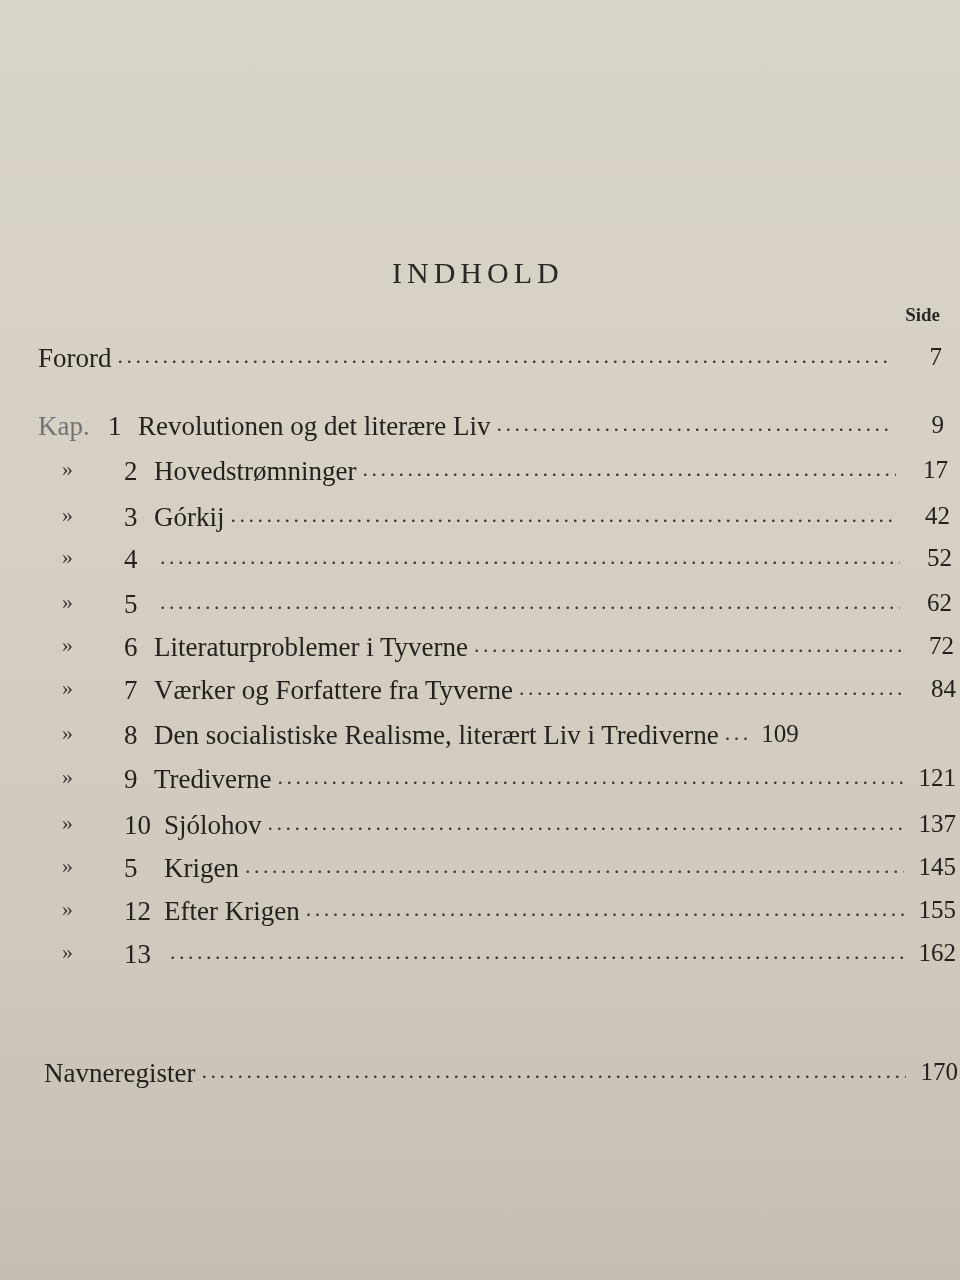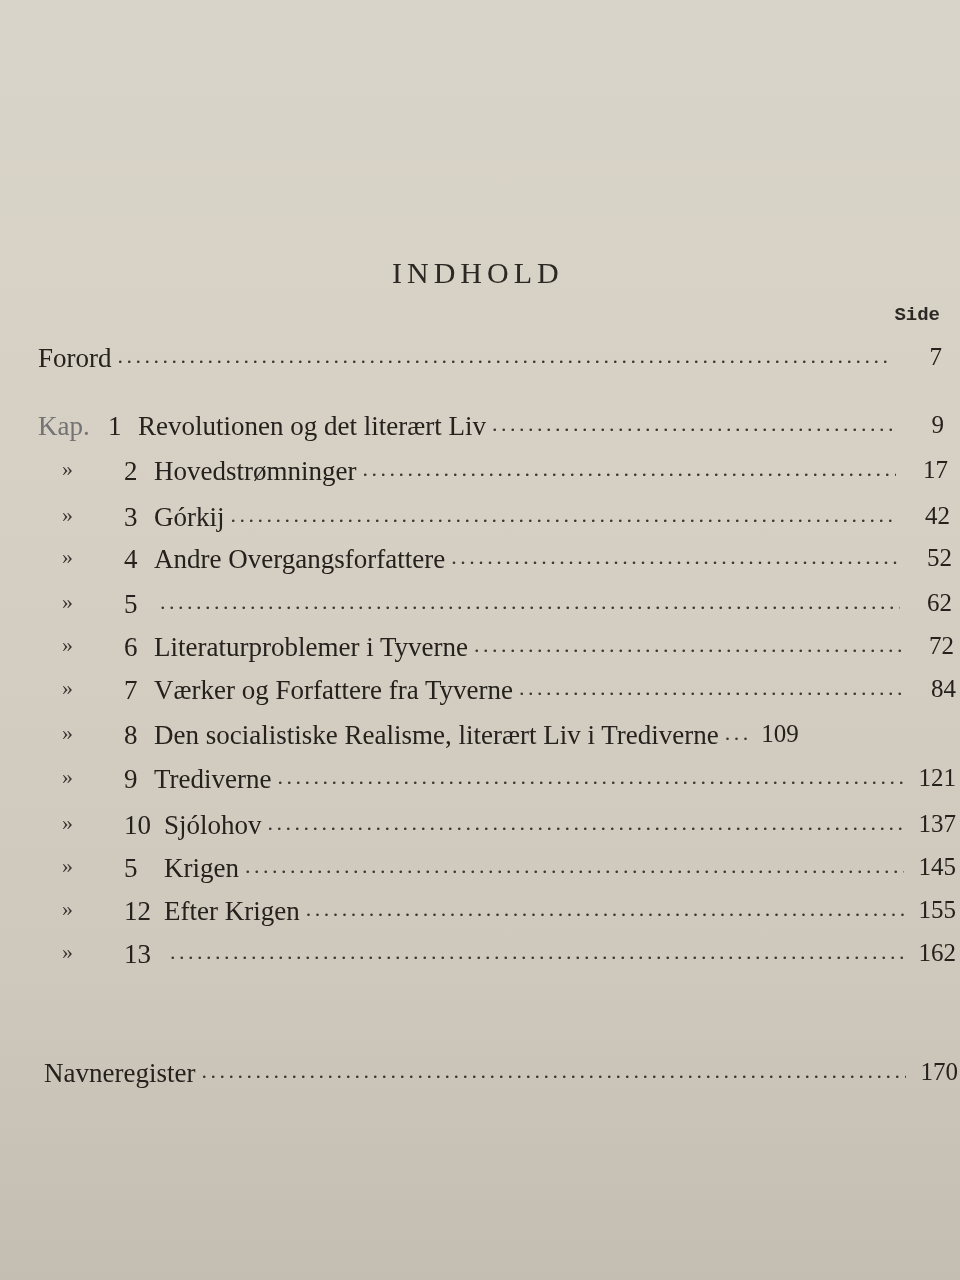--- a/index.html
+++ b/index.html
@@ -12,21 +12,21 @@
   }
   .page { position: absolute; left: 0; top: 8px; width: 960px; height: 1280px; margin-top: 48px; }
   .title {
     position: absolute; left: 392px; top: 200px;
     font-size: 30px; letter-spacing: 5px; font-weight: normal;
     font-family: "Liberation Serif", serif;
     color: #2c2824;
   }
   .side-label {
     position: absolute; right: 20px; top: 248px;
-    font-size: 19px; font-family: Liberation Mono, monospace; font-weight: bold;
+    font-size: 19px; font-family: Liberation Serif, serif; font-weight: bold;
     color: #2c2824;
   }
   .row {
     position: absolute; display: flex; align-items: flex-start;
     font-family: "Liberation Serif", serif; font-size: 27px;
     color: #25211d;
     white-space: nowrap;
   }
   .row .prefix { display: inline-block; width: 62px; font-size: 22px; color: #3a3530; }
   .row .prefix.kap { font-size: 27px; color: #737373; width: 70px; }
@@ -52,21 +52,21 @@
 
   <div class="row" style="left:38px; top:287px; width:904px;">
     <span class="label">Forord</span>
     <span class="dots"></span>
     <span class="page-num">7</span>
   </div>
 
   <div class="row" style="left:38px; top:355px; width:906px;">
     <span class="prefix kap">Kap.</span>
     <span class="num">1</span>
-    <span class="label">Revolutionen og det literært Liv</span>
+    <span class="label">Revolutionen og det literære Liv</span>
     <span class="dots"></span>
     <span class="page-num">9</span>
   </div>
 
   <div class="row" style="left:62px; top:400px; width:886px;">
     <span class="prefix">»</span>
     <span class="num">2</span>
     <span class="label">Hovedstrømninger</span>
     <span class="dots"></span>
     <span class="page-num">17</span>
@@ -76,21 +76,20 @@
     <span class="prefix">»</span>
     <span class="num">3</span>
     <span class="label">Górkij</span>
     <span class="dots"></span>
     <span class="page-num">42</span>
   </div>
 
   <div class="row" style="left:62px; top:488px; width:890px;">
     <span class="prefix">»</span>
     <span class="num">4</span>
-    <span class="label">Andre Overgangsforfattere</span>
     <span class="dots"></span>
     <span class="page-num">52</span>
   </div>
 
   <div class="row" style="left:62px; top:533px; width:890px;">
     <span class="prefix">»</span>
     <span class="num">5</span>
     <span class="dots"></span>
     <span class="page-num">62</span>
   </div>

